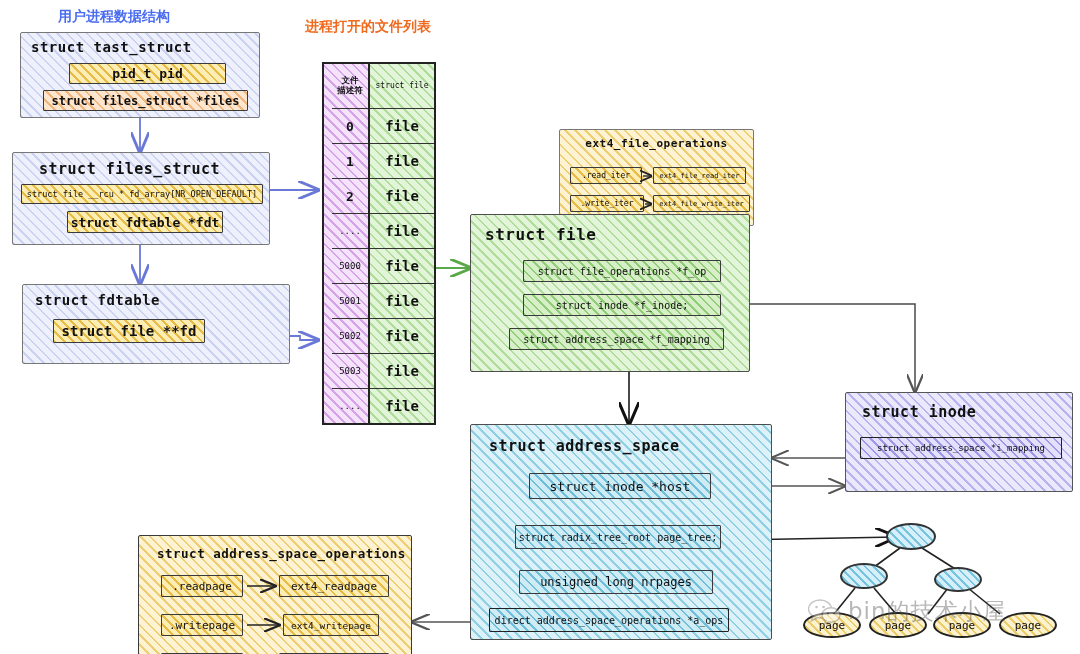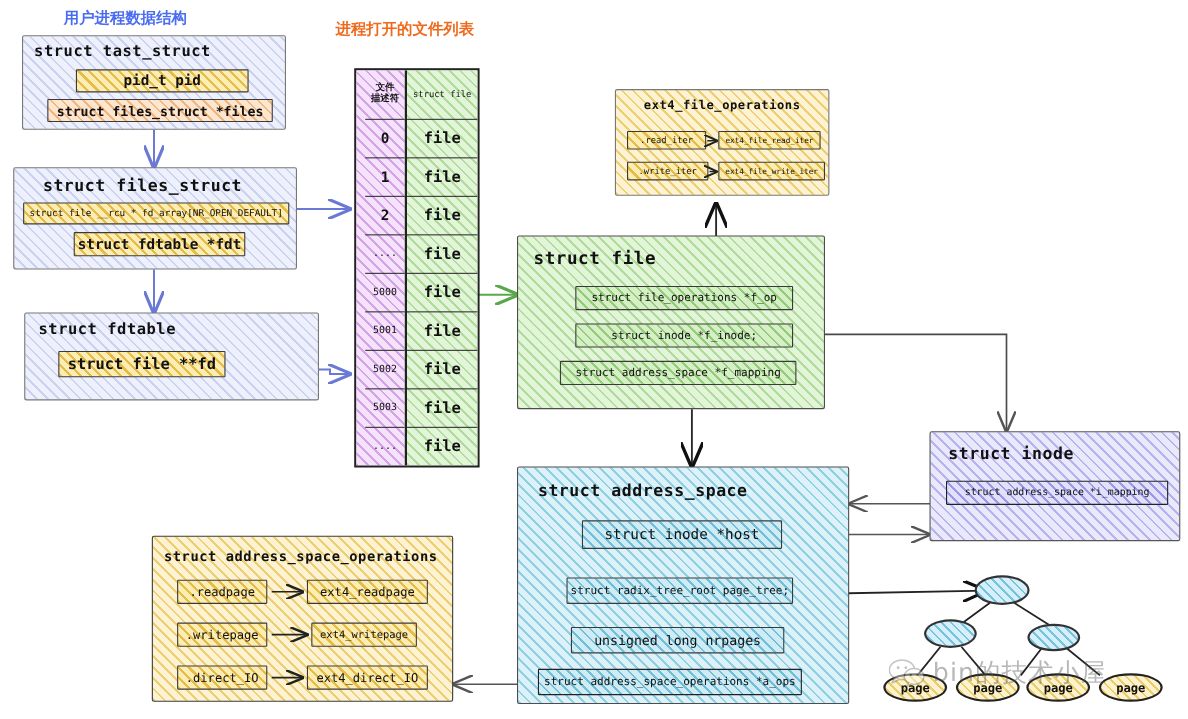--- a/index.html
+++ b/index.html
@@ -40,21 +40,21 @@
     display: flex; align-items: center; justify-content: center;
     color: #111;
     white-space: nowrap;
     border-radius: 1px;
   }
 
   
   .h-lav   { background-color:#eef0fb;
     background-image: repeating-linear-gradient(45deg, rgba(120,140,220,.30) 0 1.6px, rgba(0,0,0,0) 1.6px 7px); }
   .h-yel   { background-color:#fdf3d2;
-    background-image: repeating-linear-gradient(45deg, rgba(224,176,36,.55) 0 1.8px, rgba(0,0,0,0) 1.8px 7px); }
+    background-image: repeating-linear-gradient(45deg, rgba(224,176,36,.55) 0 1.8px, rgba(0,0,0,0) 1.8px 7px); margin-top: 48px; }
   .h-yel2  { background-color:#fcedb4;
     background-image: repeating-linear-gradient(45deg, rgba(222,168,24,.70) 0 2px, rgba(0,0,0,0) 2px 6.5px); }
   .h-org   { background-color:#fde6cf;
     background-image: repeating-linear-gradient(45deg, rgba(235,150,70,.60) 0 1.8px, rgba(0,0,0,0) 1.8px 7px); }
   .h-pur   { background-color:#f5e2fb;
     background-image: repeating-linear-gradient(45deg, rgba(186,104,214,.52) 0 1.8px, rgba(0,0,0,0) 1.8px 7px); }
   .h-grn   { background-color:#e3f5d8;
     background-image: repeating-linear-gradient(45deg, rgba(112,190,80,.45) 0 1.8px, rgba(0,0,0,0) 1.8px 7px); }
   .h-grn2  { background-color:#d6efc6;
     background-image: repeating-linear-gradient(45deg, rgba(96,180,66,.58) 0 1.8px, rgba(0,0,0,0) 1.8px 6.5px); }
@@ -100,21 +100,21 @@
     position:absolute; border:2px solid #333; border-radius:50%;
     background-color:#d6eff8;
     background-image: repeating-linear-gradient(45deg, rgba(40,160,205,.55) 0 1.8px, rgba(0,0,0,0) 1.8px 6px);
     z-index:11;
   }
   .pnode {
     position:absolute; border:2px solid #222; border-radius:50%;
     background-color:#fcf2cd;
     background-image: repeating-linear-gradient(45deg, rgba(225,180,40,.60) 0 1.8px, rgba(0,0,0,0) 1.8px 6px);
     display:flex; align-items:center; justify-content:center;
-    font-size:11px; font-weight:bold; color:#111;
+    font-size:11px; font-weight:normal; color:#111;
     z-index:11;
   }
 
   
   #watermark {
     position:absolute; z-index:14; display:flex; align-items:center; gap:6px;
     opacity:.42; pointer-events:none;
   }
   #watermark .wm-text {
     font-family:"DejaVu Sans","Liberation Sans",sans-serif;
@@ -251,25 +251,25 @@
   <div class="box h-vio" style="left:845px; top:392px; width:228px; height:100px; border-color:#555;">
     <div class="boxtitle" style="position:absolute; left:16px; top:10px; font-size:15px;">struct inode</div>
     <div class="field h-vio2" style="left:14px; top:44px; width:202px; height:22px; font-size:9px; border-color:#222;">struct address_space  *i_mapping</div>
   </div>
 
   <div class="box h-cyan" style="left:470px; top:424px; width:302px; height:216px; border-color:#4d4d4d;">
     <div class="boxtitle" style="position:absolute; left:18px; top:12px; font-size:15px;">struct address_space</div>
     <div class="field h-cyan2" style="left:58px; top:48px; width:182px; height:26px; font-size:13px;">struct inode  *host</div>
     <div class="field h-cyan2" style="left:48px; top:145px; width:194px; height:24px; font-size:12px;">unsigned long   nrpages</div>
     <div class="field h-cyan2" style="left:44px; top:100px; width:206px; height:24px; font-size:10px;">struct radix_tree_root  page_tree;</div>
-    <div class="field h-cyan2" style="left:18px; top:183px; width:240px; height:24px; font-size:10px; border-color:#222;">struct address_space_operations *a_ops</div>
+    <div class="field h-cyan2" style="left:18px; top:183px; width:240px; height:24px; font-size:10px; border-color:#222;">direct address_space_operations *a_ops</div>
   </div>
 
   <div class="box h-yel" style="left:138px; top:487px; width:274px; height:151px; border-color:#3a3a3a;">
-    <div class="boxtitle" style="position:absolute; left:10px; top:10px; font-size:12.5px;">struct address_space_operations</div>
+    <div class="boxtitle" style="position:absolute; left:18px; top:10px; font-size:12.5px;">struct address_space_operations</div>
     <div class="field h-yel2" style="left:22px; top:39px; width:82px; height:22px; font-size:11px;">.readpage</div>
     <div class="field h-yel2" style="left:140px; top:39px; width:110px; height:22px; font-size:11px;">ext4_readpage</div>
     <div class="field h-yel2" style="left:22px; top:78px; width:82px; height:22px; font-size:11px;">.writepage</div>
     <div class="field h-yel2" style="left:144px; top:78px; width:96px; height:22px; font-size:9.5px;">ext4_writepage</div>
     <div class="field h-yel2" style="left:22px; top:117px; width:82px; height:22px; font-size:11px;">.direct_IO</div>
     <div class="field h-yel2" style="left:140px; top:117px; width:110px; height:22px; font-size:11px;">ext4_direct_IO</div>
     <svg style="position:absolute; left:0; top:0; width:100%; height:100%;">
       <defs>
         <marker id="ah-s2" markerWidth="11" markerHeight="9" refX="10" refY="4.5" orient="auto">
           <path d="M0,0 L11,4.5 L0,9" fill="none" stroke="#222" stroke-width="1.5"></path>

